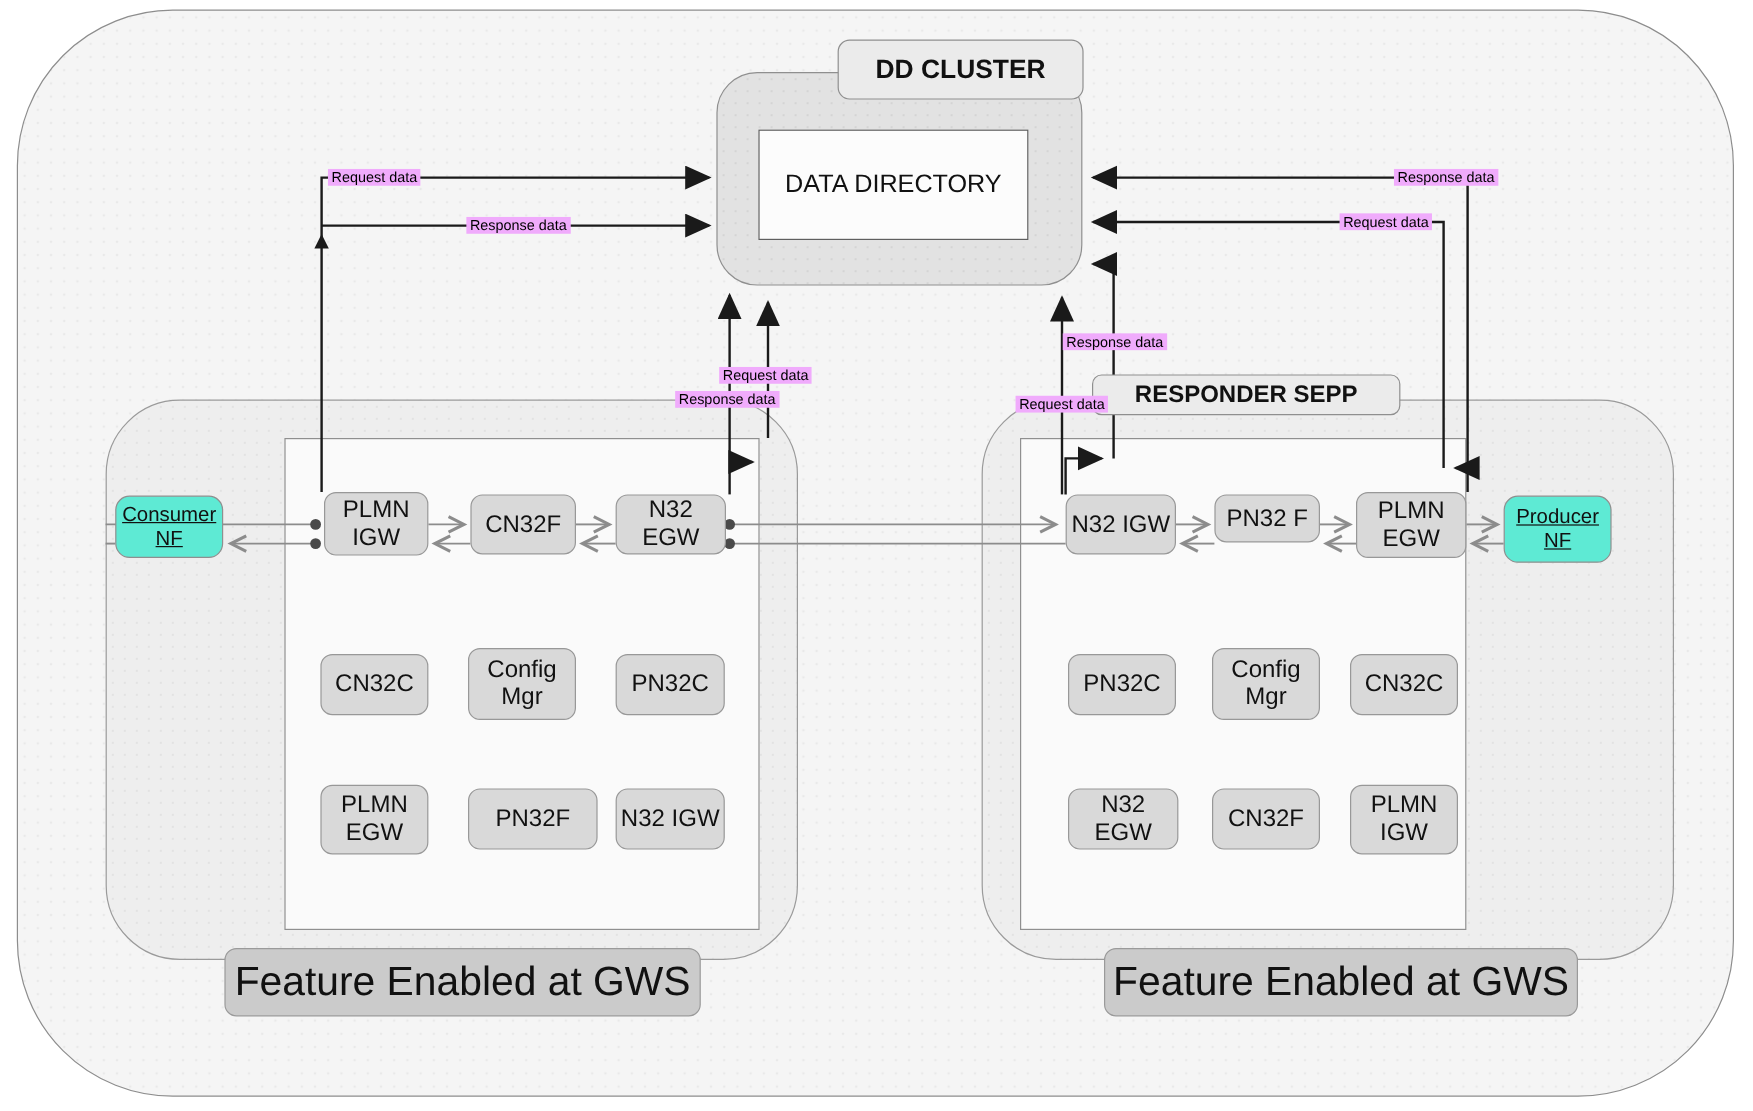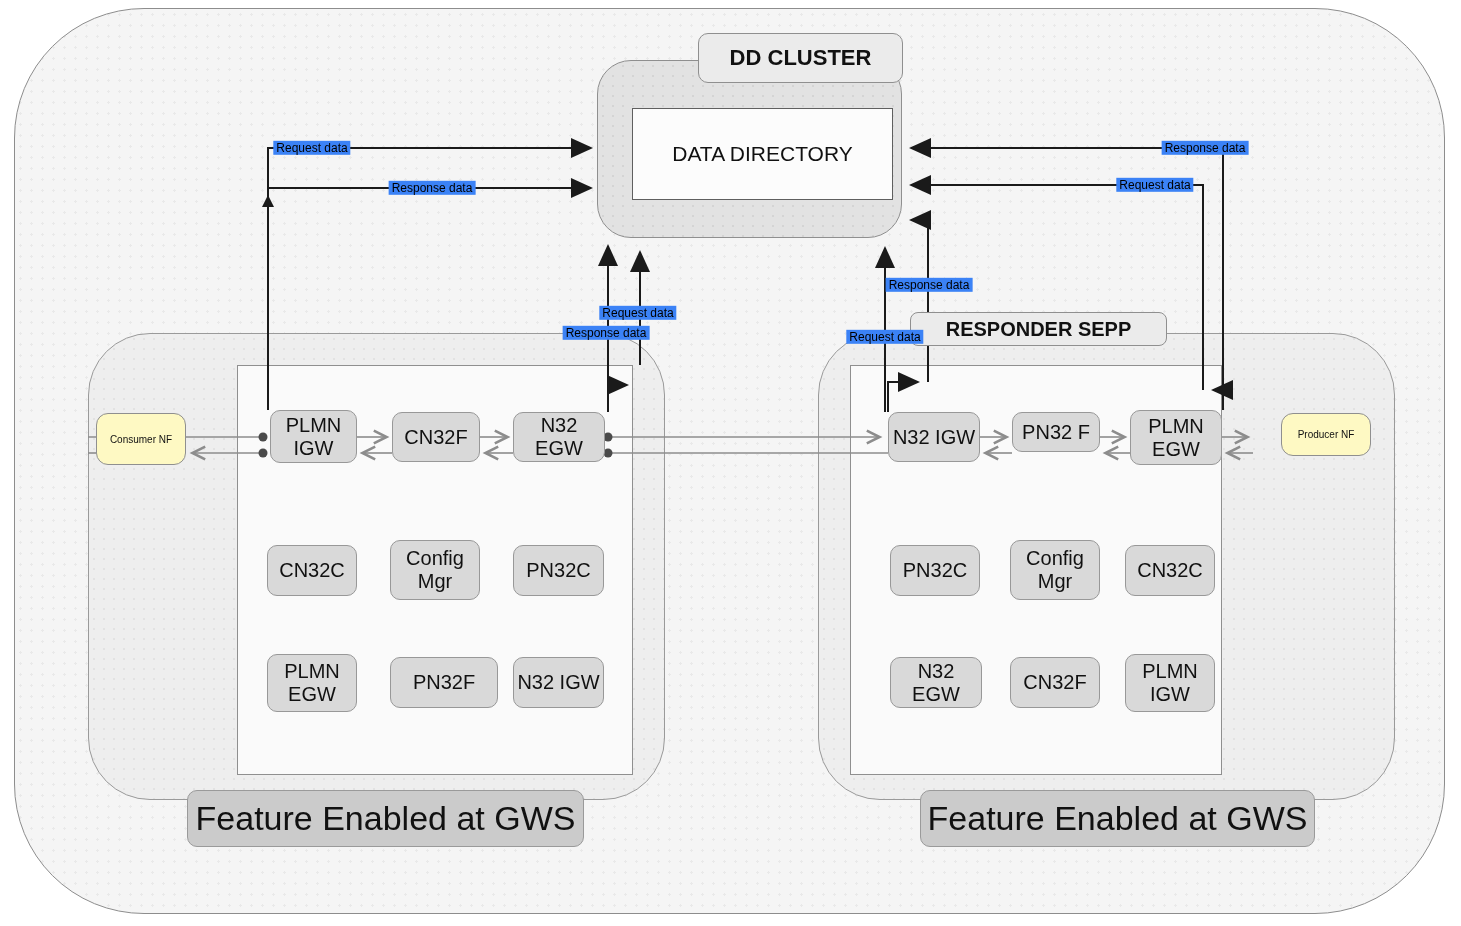--- a/index.html
+++ b/index.html
@@ -10,32 +10,32 @@
   .center{display:flex;align-items:center;justify-content:center;text-align:center;}
 
   .frame{left:14px;top:8px;width:1431px;height:906px;border:1.5px solid #8d8d8d;border-radius:130px;
          background:#f5f5f5;
          background-image:radial-gradient(circle,#e9e9e9 1px,transparent 1.3px);background-size:11px 11px;}
 
   .dd-cluster{left:597px;top:60px;width:305px;height:178px;background:#e2e2e2;border:1.5px solid #8f8f8f;border-radius:34px;
          background-image:radial-gradient(circle,#d4d4d4 1px,transparent 1.3px);background-size:10px 10px;}
   .dd-label{left:650px;top:33px;width:205px;height:50px;background:#ebebeb;border:1.5px solid #8f8f8f;border-radius:10px;
          font-weight:bold;font-size:22px;margin-left:48px;}
-  .dd-dir{left:632px;top:108px;width:261px;height:92px;background:#fcfcfc;border:1.5px solid #5f5f5f;font-size:21px;}
+  .dd-dir{left:632px;top:108px;width:225px;height:92px;background:#fcfcfc;border:1.5px solid #5f5f5f;font-size:21px;}
 
   .sepp{width:577px;height:467px;top:333px;background:#eeeeee;border:1.5px solid #9a9a9a;border-radius:62px;
         background-image:radial-gradient(circle,#e2e2e2 1px,transparent 1.3px);background-size:10px 10px;}
   .sepp-title{top:312px;height:34px;background:#ebebeb;border:1.5px solid #8f8f8f;border-radius:8px;font-weight:bold;font-size:20px;}
   .innerbox{top:365px;width:396px;height:410px;background:#fafafa;border:1.3px solid #8f8f8f;}
 
   .comp{background:#d9d9d9;border:1.5px solid #989898;border-radius:10px;font-size:20px;line-height:1.15;white-space:pre-line;}
-  .nfbox{background:#fef9c3;border:1.3px solid #8f8f8f;border-radius:12px;font-size:10px;}
+  .nfbox{background:#5eead4;border:1.3px solid #8f8f8f;border-radius:12px;font-size:17px;text-decoration:underline;}
   .feature{top:790px;height:57px;background:#cbcbcb;border:1.5px solid #9a9a9a;border-radius:10px;font-size:34px;}
 
-  .elabel{position:absolute;transform:translate(-50%,-50%);background:#3b82f6;font-size:12px;line-height:1.2;
+  .elabel{position:absolute;transform:translate(-50%,-50%);background:#f0abfc;font-size:12px;line-height:1.2;
           padding:0 3px;white-space:nowrap;color:#000;}
 
   svg.wires{position:absolute;left:0;top:0;pointer-events:none;}
 </style>
 </head>
 <body>
 
 <div class="canvas">
 
   <div class="abs frame"></div>
@@ -96,21 +96,21 @@
       <circle cx="263" cy="437" r="4.5"></circle>
       <circle cx="263" cy="453" r="4.5"></circle>
       <circle cx="608" cy="437" r="4.5"></circle>
       <circle cx="608" cy="453" r="4.5"></circle>
     </g>
   </svg>
 
   <div class="abs sepp-title center" style="left:910px;width:257px;">RESPONDER SEPP</div>
 
   <div class="abs nfbox center" style="left:96px;top:413px;width:90px;height:52px;">Consumer NF</div>
-  <div class="abs nfbox center" style="left:1281px;top:413px;width:90px;height:43px;">Producer NF</div>
+  <div class="abs nfbox center" style="left:1253px;top:413px;width:90px;height:56px;">Producer NF</div>
 
   <div class="abs comp center" style="left:270px;top:410px;width:87px;height:53px;">PLMN
 IGW</div>
   <div class="abs comp center" style="left:392px;top:412px;width:88px;height:50px;">CN32F</div>
   <div class="abs comp center" style="left:513px;top:412px;width:92px;height:50px;">N32 EGW</div>
   <div class="abs comp center" style="left:267px;top:545px;width:90px;height:51px;">CN32C</div>
   <div class="abs comp center" style="left:390px;top:540px;width:90px;height:60px;">Config
 Mgr</div>
   <div class="abs comp center" style="left:513px;top:545px;width:91px;height:51px;">PN32C</div>
   <div class="abs comp center" style="left:267px;top:654px;width:90px;height:58px;">PLMN

